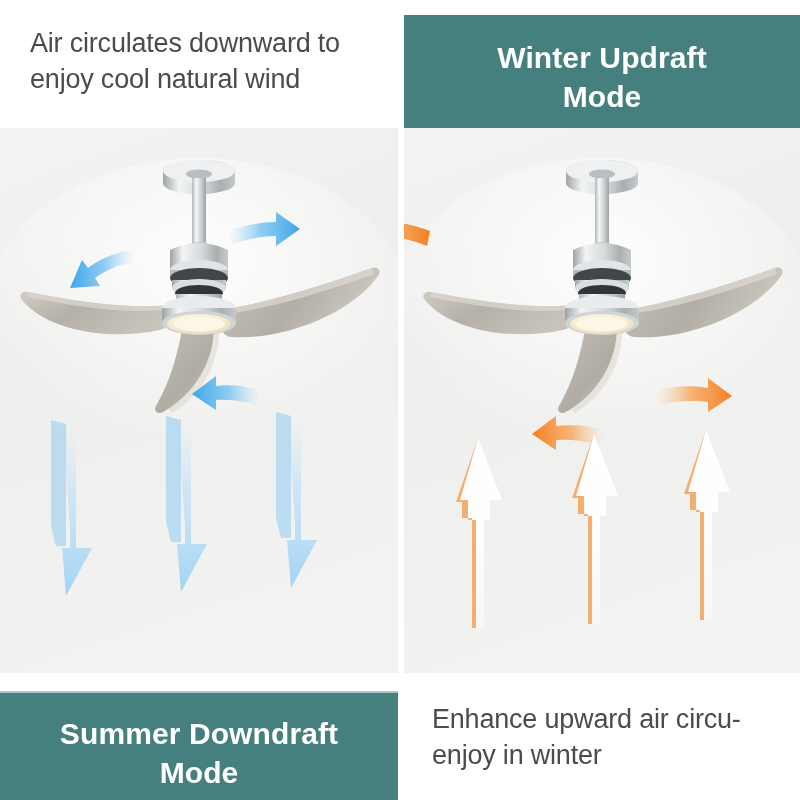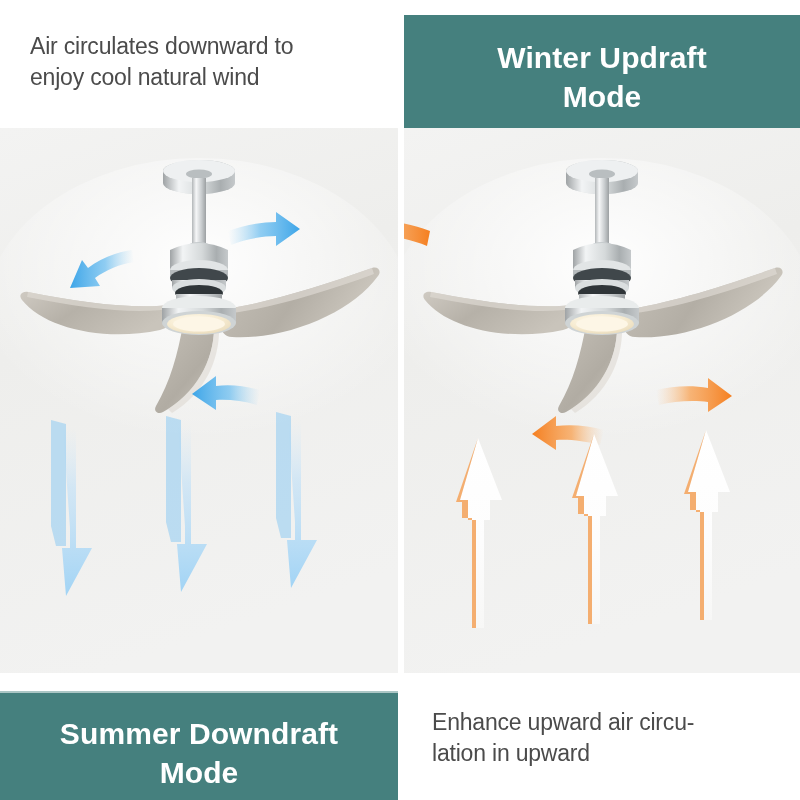--- a/index.html
+++ b/index.html
@@ -23,21 +23,21 @@
   
   .cell { position: absolute; box-sizing: border-box; }
 
   
   .caption {
     display: flex;
     align-items: center;
     background: #ffffff;
   }
   .caption .txt {
-    font-size: 23px;
+    font-size: 27px;
     line-height: 1.33;
     color: #4b4b4b;
     letter-spacing: -0.2px;
     white-space: pre-line;
   }
 
   
   .banner {
     display: flex;
     align-items: center;
@@ -324,16 +324,16 @@
   </div>
 
   <div class="cell banner" style="left:0; top:676px; width:398px; height:124px;">
     <div class="seam-t"></div>
     <div class="txt">Summer Downdraft
 Mode</div>
   </div>
 
   <div class="cell caption" style="left:404px; top:676px; width:396px; height:124px; padding-left:28px; padding-right:14px;">
     <div class="txt">Enhance upward air circu-
-lation in upward</div>
+enjoy in winter</div>
   </div>
 
 </div>
 
 </body></html>

